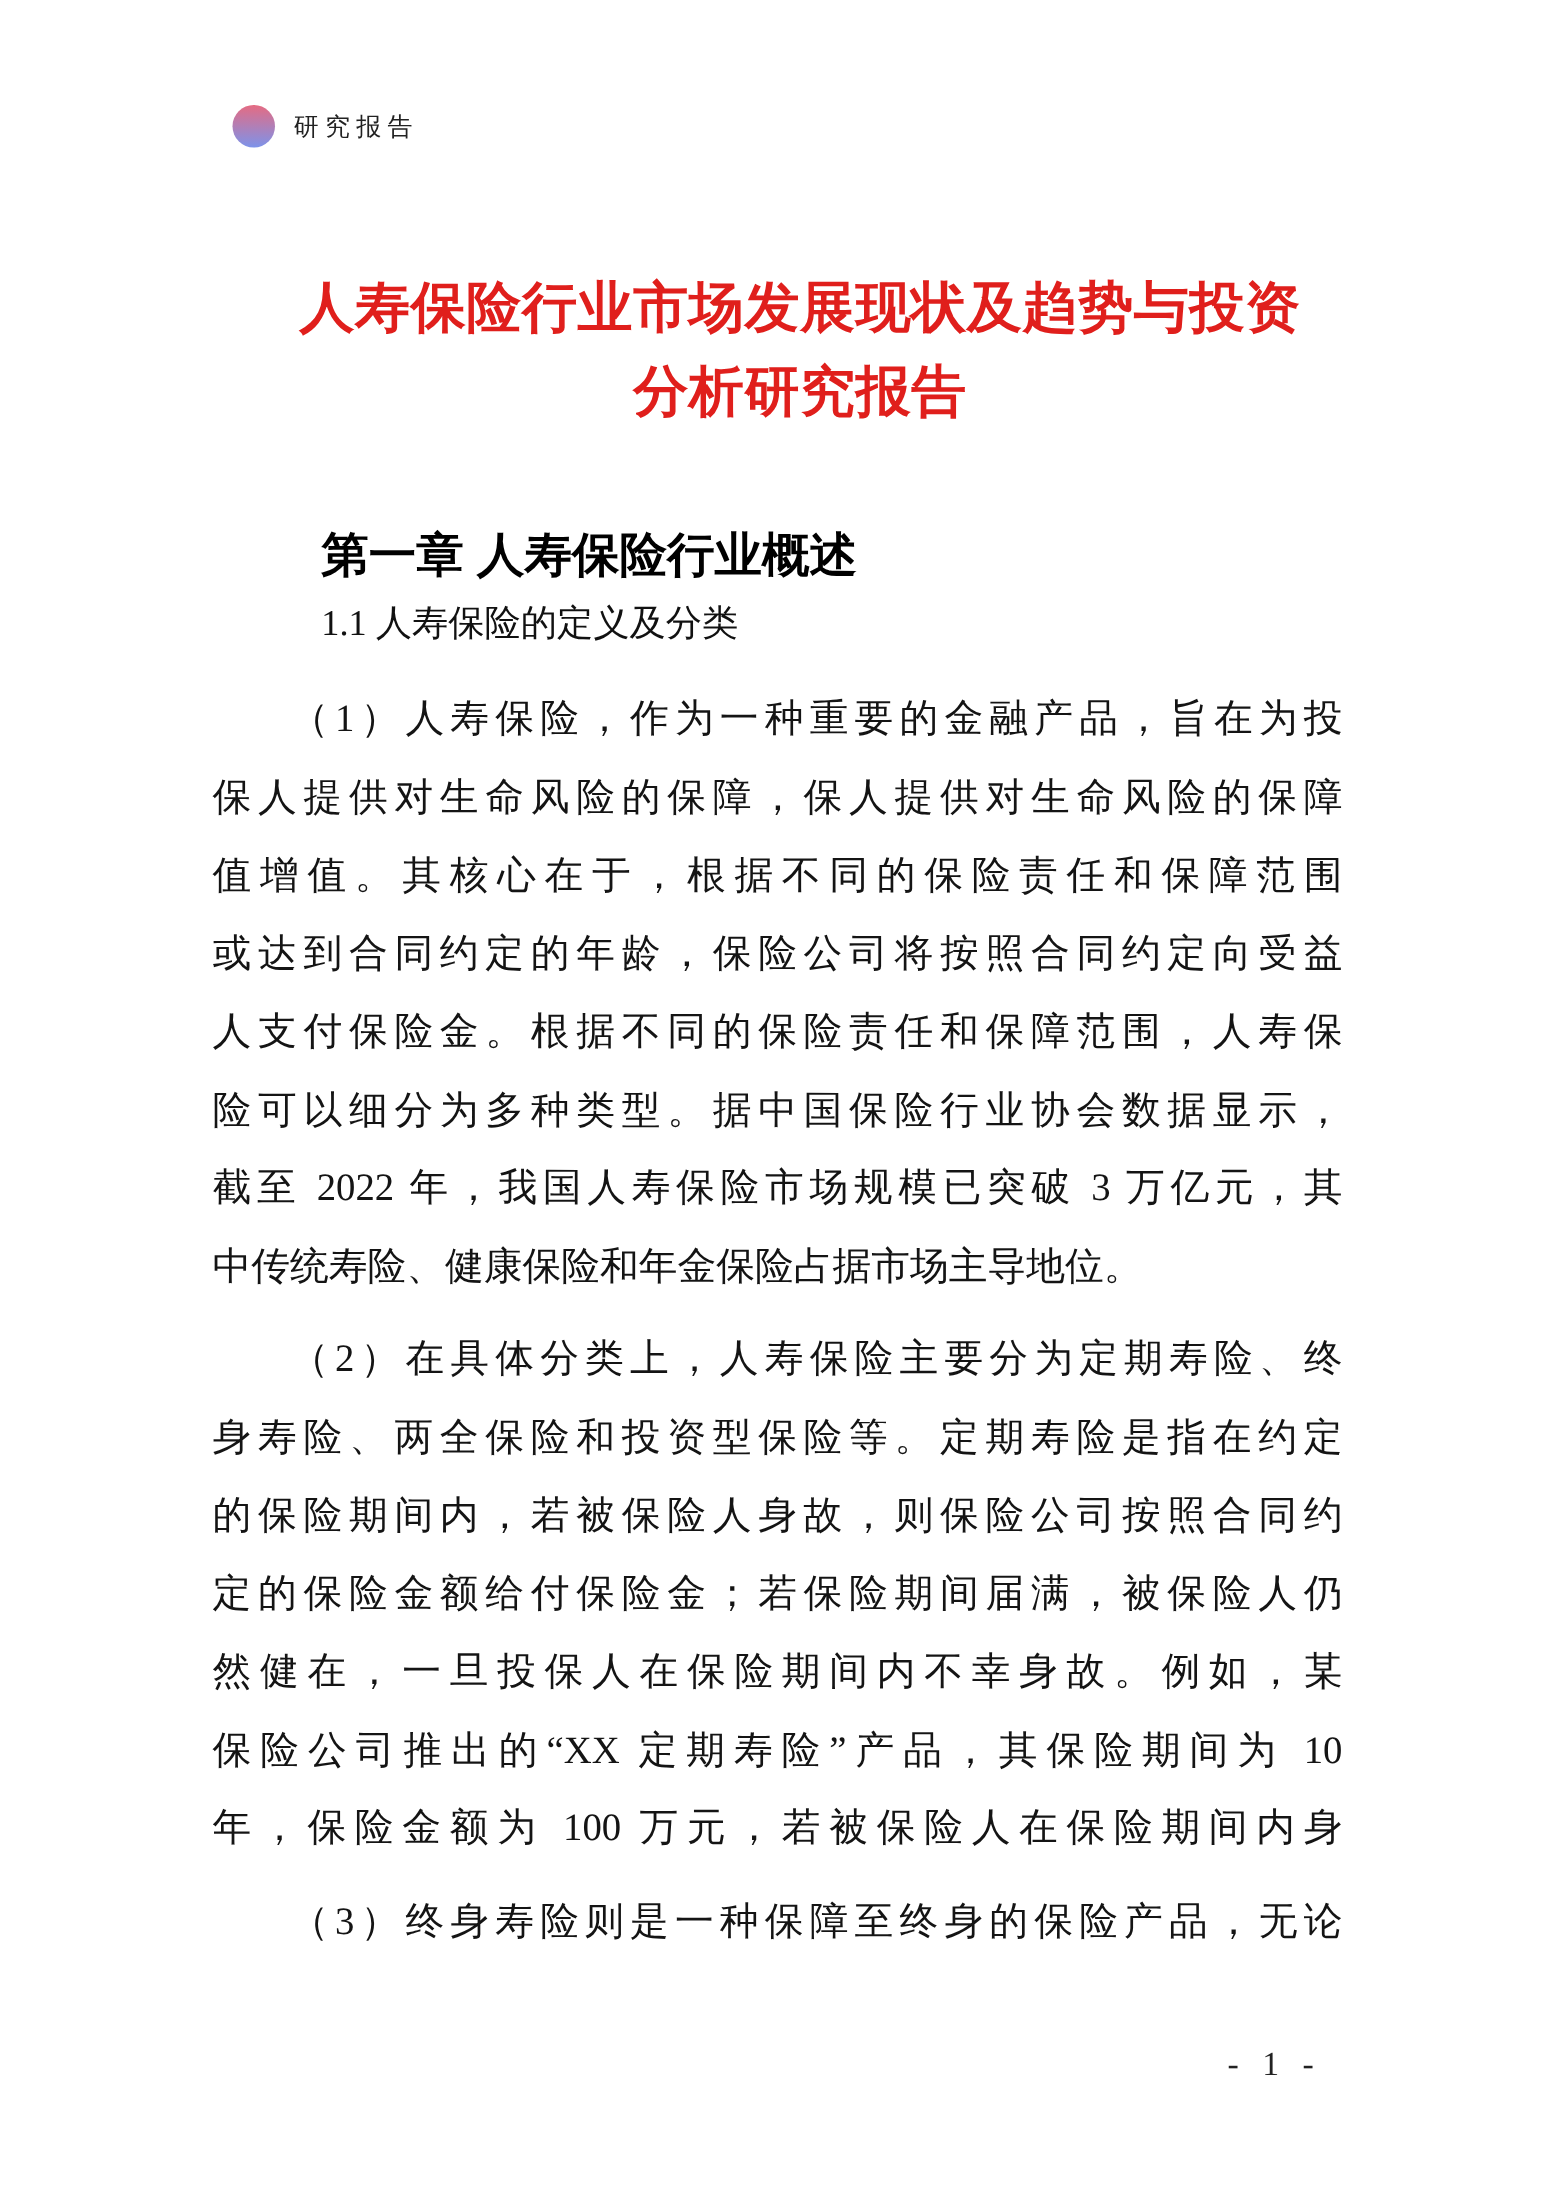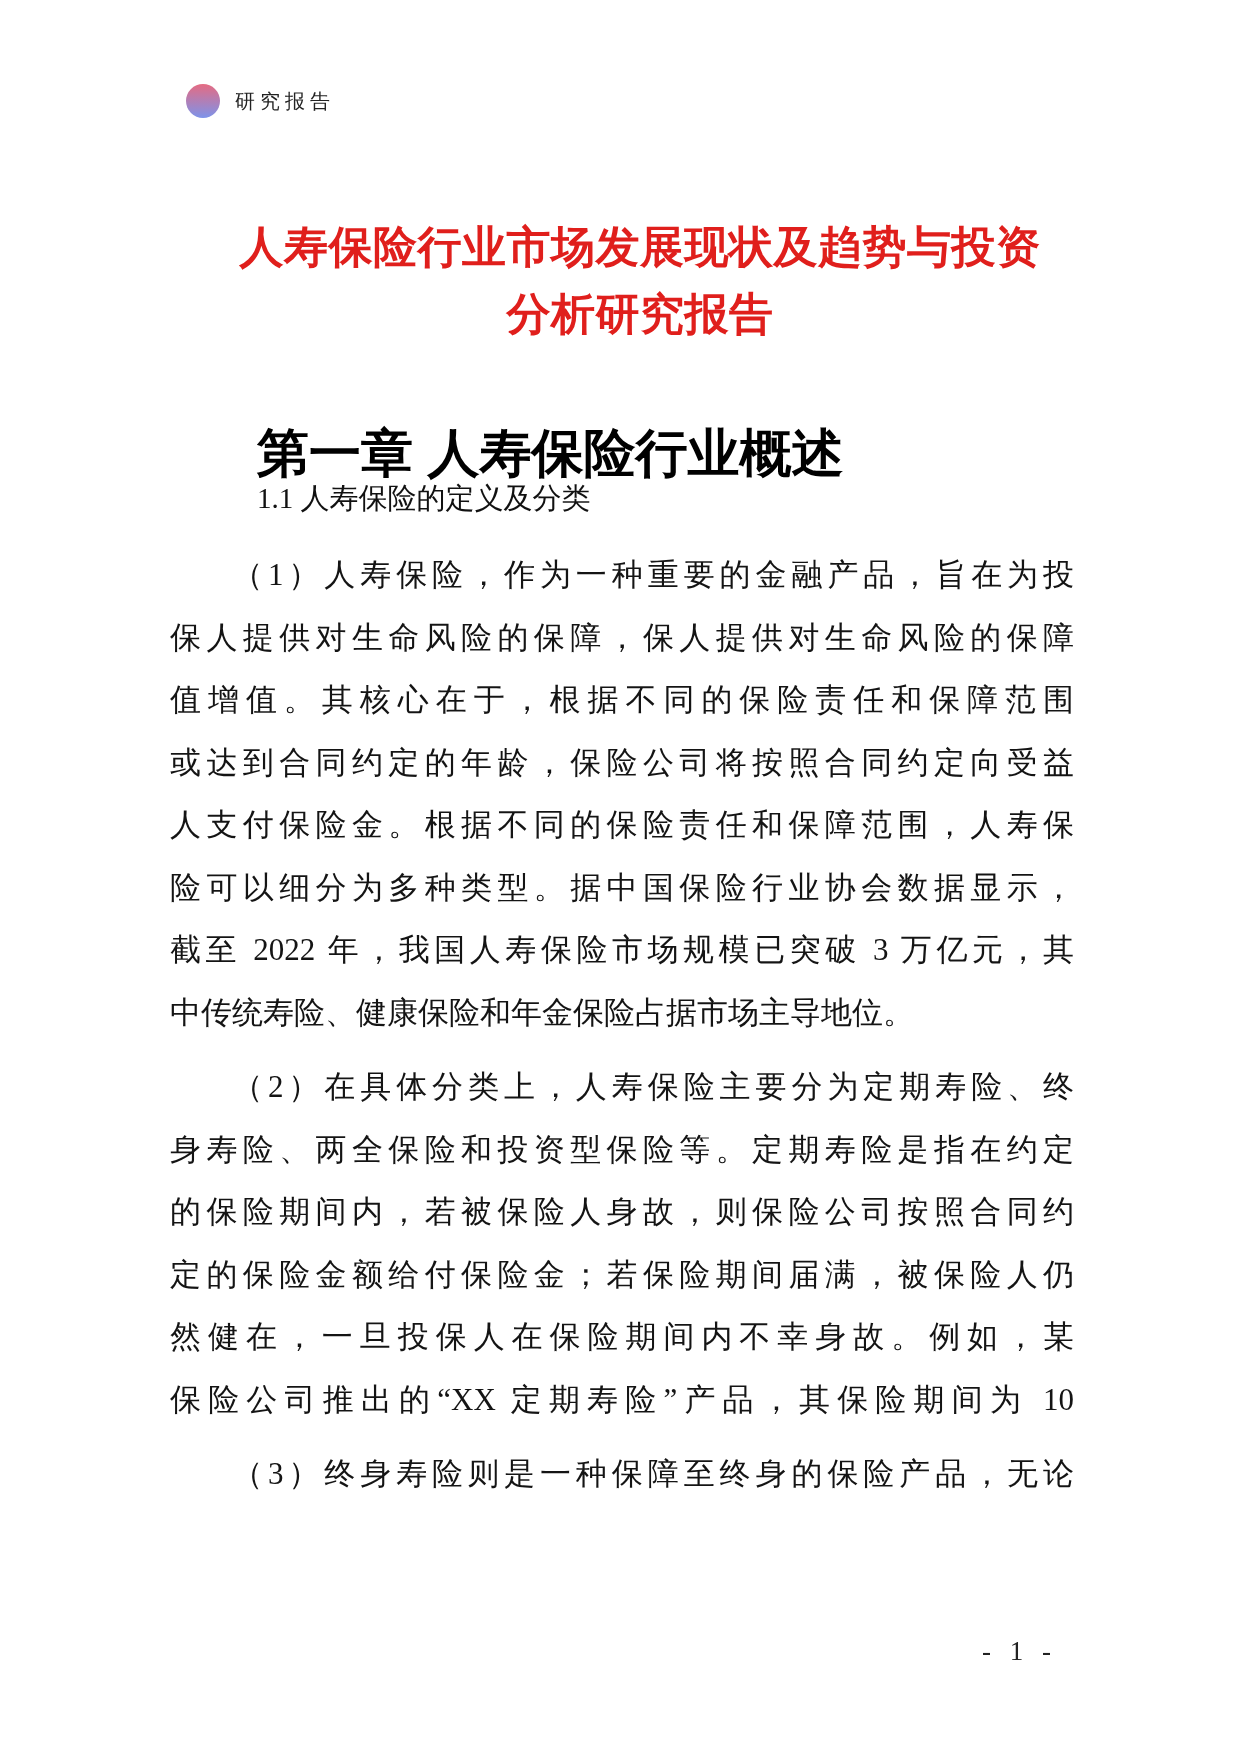--- a/index.html
+++ b/index.html
@@ -51,21 +51,21 @@
     margin-left: 20px;
   }
 
   
   .chapter-heading {
     position: absolute;
     top: 419px;
     left: 257px;
     font-family: "Liberation Sans", "DejaVu Sans", sans-serif;
     font-weight: bold;
-    font-size: 52px;
+    font-size: 38px;
     color: #000000;
     white-space: nowrap;
   }
   .subsection-heading {
     position: absolute;
     top: 479px;
     left: 257px;
     font-size: 29px;
     font-weight: 500;
     color: #111111;
@@ -136,20 +136,21 @@
         <div class="line">截至 2022 年，我国人寿保险市场规模已突破 3 万亿元，其</div>
         <div class="line no-stretch">中传统寿险、健康保险和年金保险占据市场主导地位。</div>
       </div>
       <div class="paragraph">
         <div class="line">（2）在具体分类上，人寿保险主要分为定期寿险、终</div>
         <div class="line">身寿险、两全保险和投资型保险等。定期寿险是指在约定</div>
         <div class="line">的保险期间内，若被保险人身故，则保险公司按照合同约</div>
         <div class="line">定的保险金额给付保险金；若保险期间届满，被保险人仍</div>
         <div class="line">然健在，一旦投保人在保险期间内不幸身故。例如，某</div>
         <div class="line">保险公司推出的“XX 定期寿险”产品，其保险期间为 10</div>
+        <div class="line">年，保险金额为 100 万元，若被保险人在保险期间内身</div>
       </div>
       <div class="paragraph">
         <div class="line">（3）终身寿险则是一种保障至终身的保险产品，无论</div>
       </div>
     </div>
 
   <div class="footer">- 1 -</div>
 
 </div>
 

